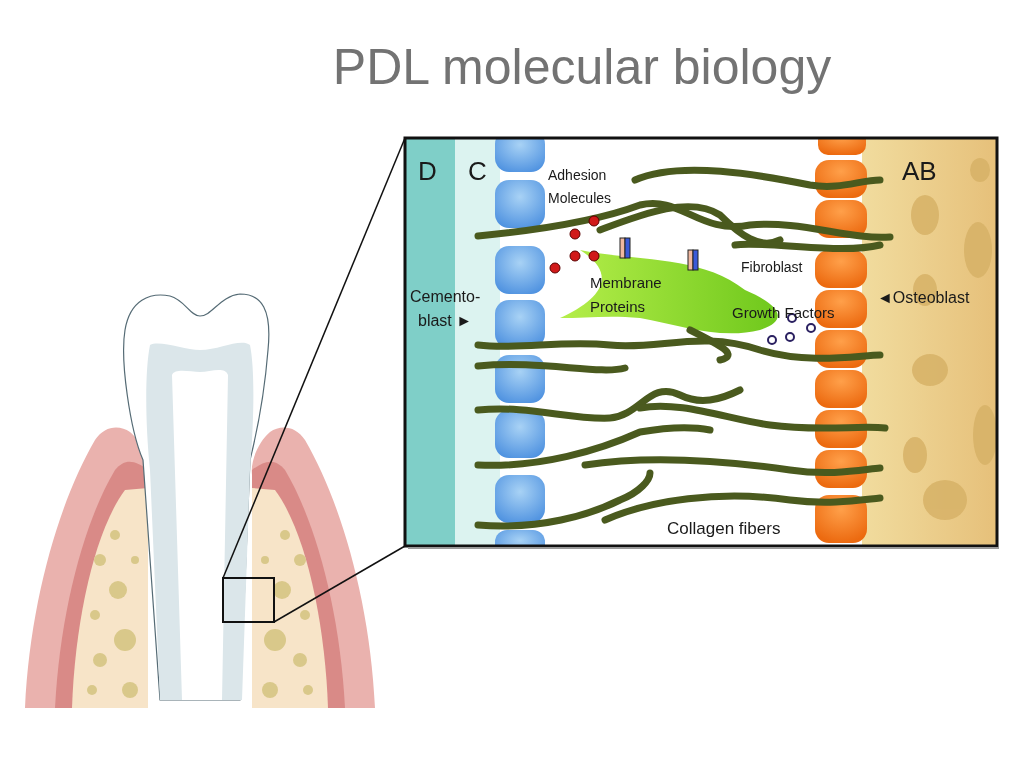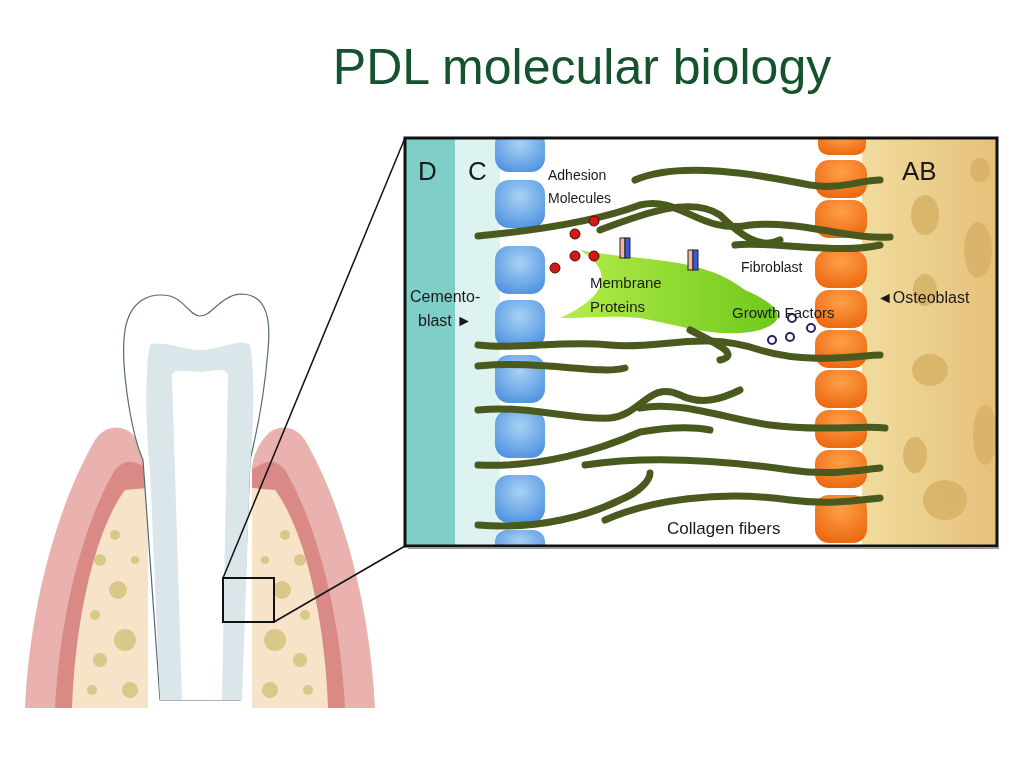--- a/index.html
+++ b/index.html
@@ -1,17 +1,17 @@
 <!DOCTYPE html>
 <html><head>
   <meta charset="utf-8">
   <style>
     html, body { margin:0; padding:0; }
     body { width:1024px; height:767px; background:#ffffff; position:relative; overflow:hidden; font-family:"Liberation Sans", sans-serif; }
-    .title { position:absolute; left:0; width:1024px; top:38px; text-align:center; font-family:"Liberation Sans", sans-serif; font-size:50px; color:#14532d; letter-spacing:0px; padding-left:140px; box-sizing:border-box; }
+    .title { position:absolute; left:0; width:1024px; top:38px; text-align:center; font-family:"Liberation Sans", sans-serif; font-size:50px; color:#737373; letter-spacing:0px; padding-left:140px; box-sizing:border-box; }
     svg { position:absolute; left:0; top:0; }
     .lbl { font-family:"Liberation Sans", sans-serif; fill:#1a1a1a; }
     .lbl-cond { font-family:"Liberation Sans", sans-serif; fill:#1a1a1a; }
   </style>
 </head>
 <body>
 
 <div class="title">PDL molecular biology</div>
 
 <svg width="1024" height="767" viewBox="0 0 1024 767">

